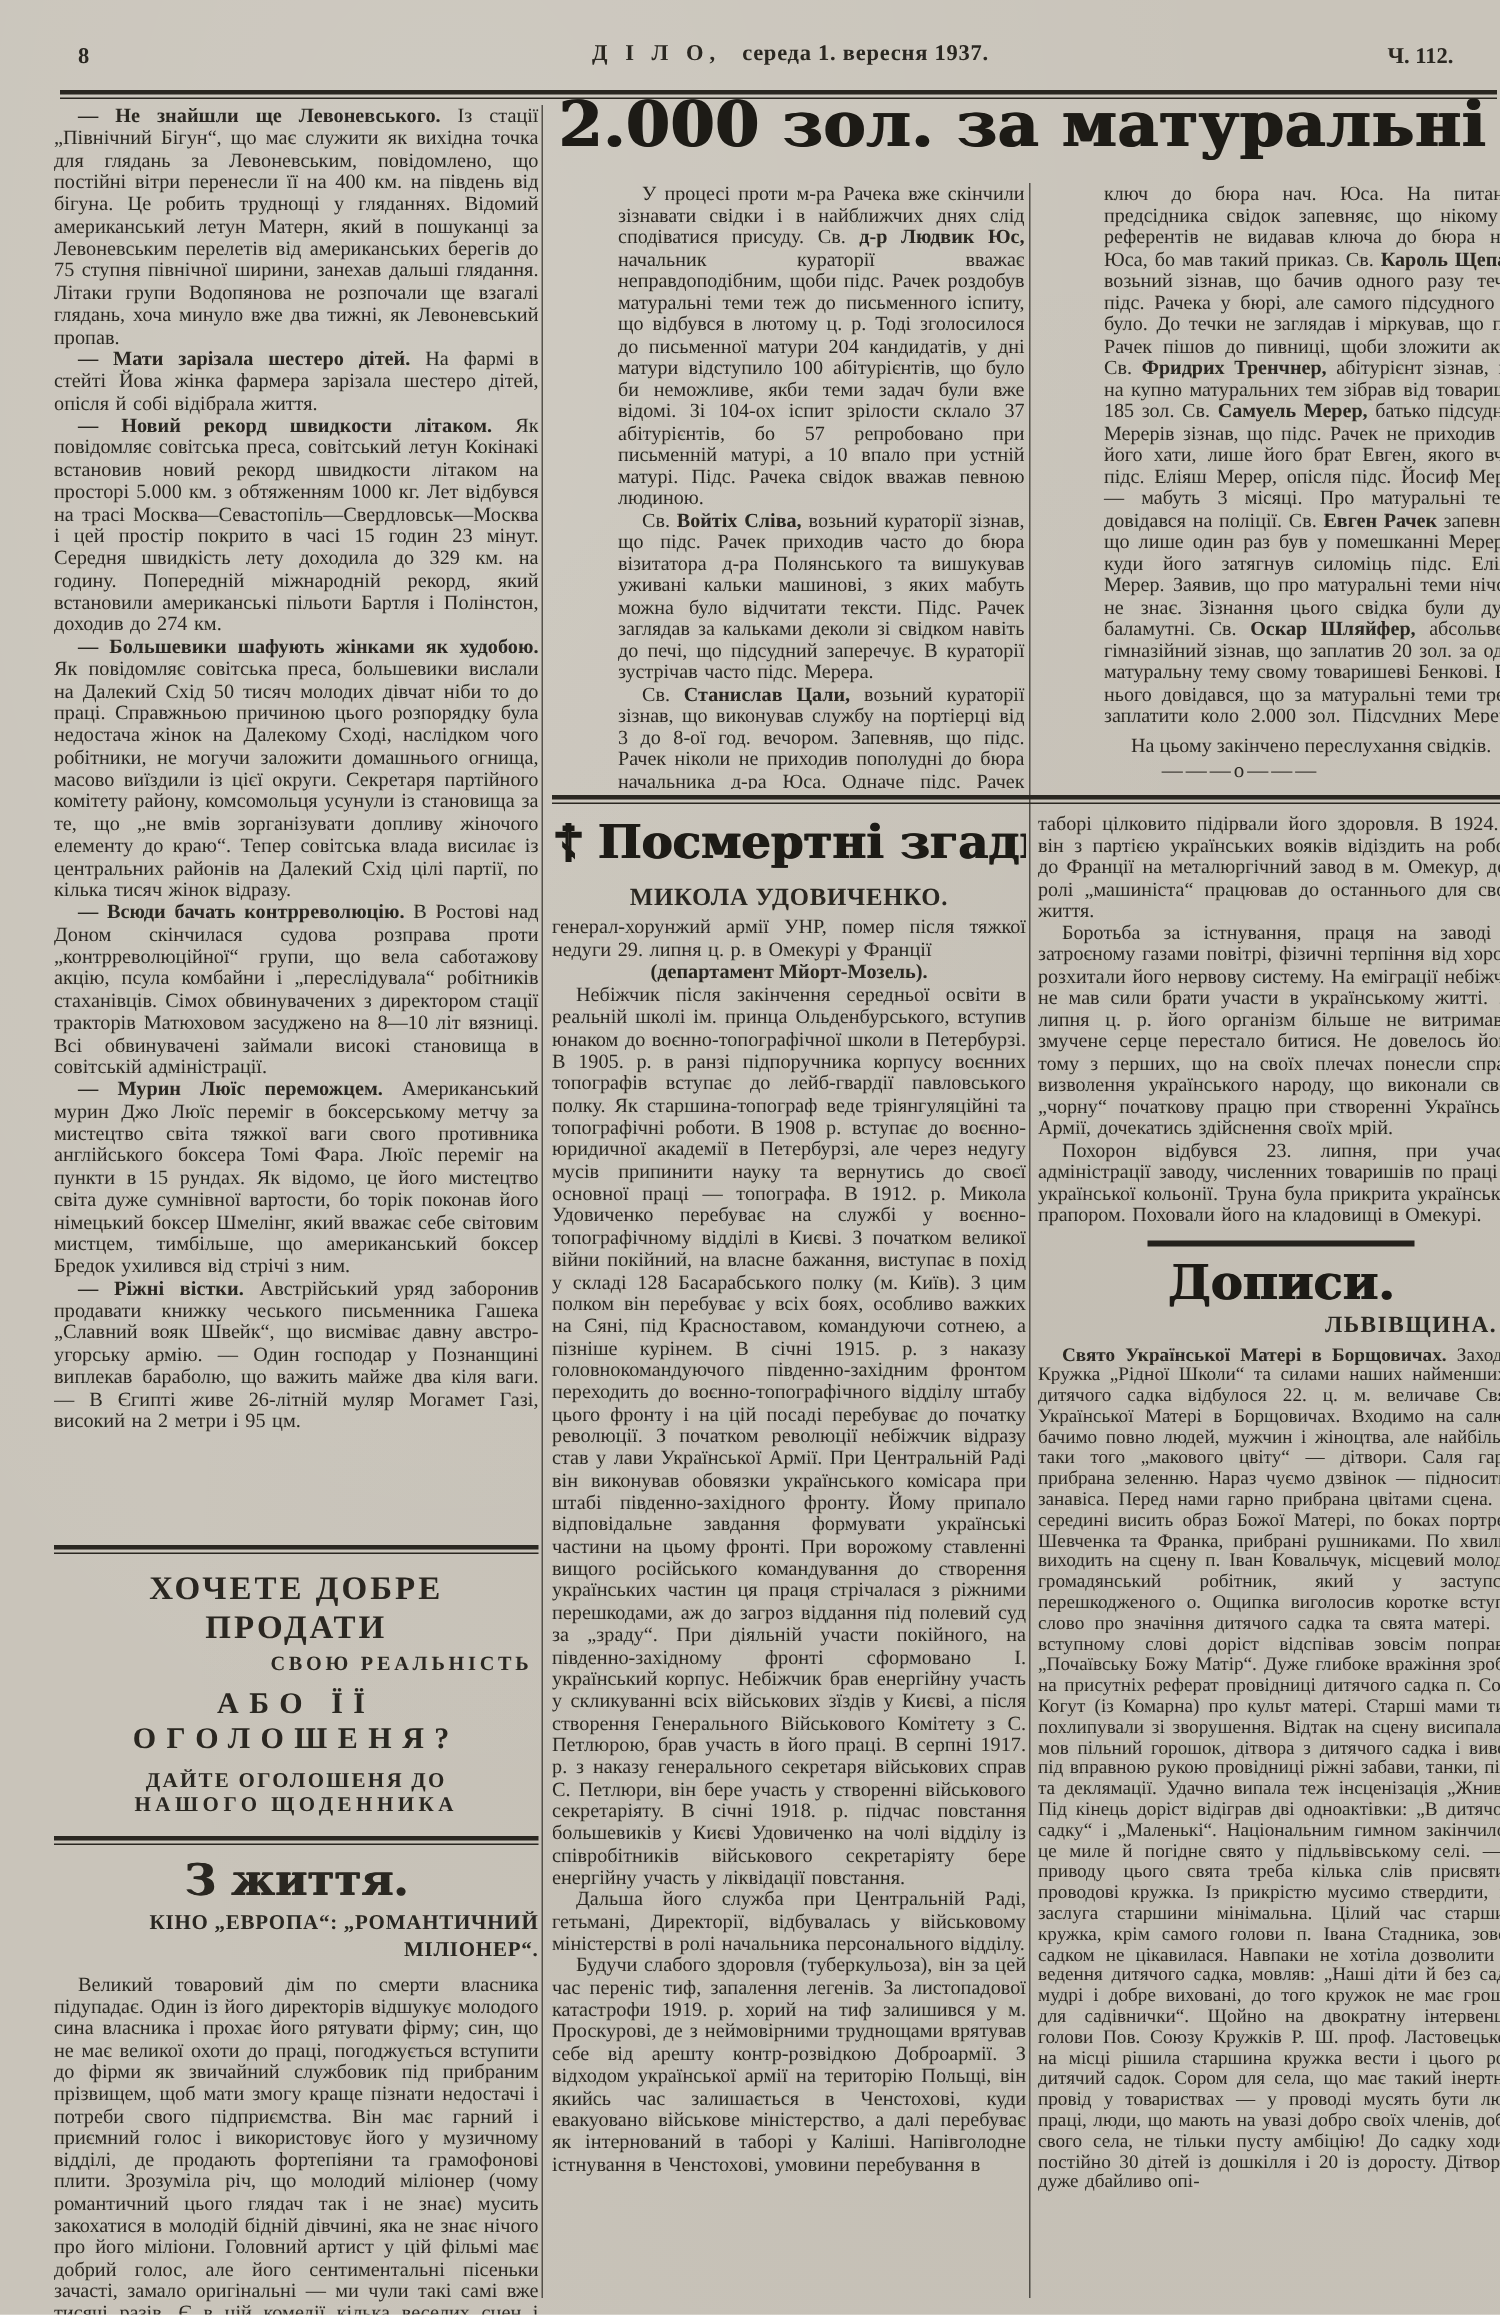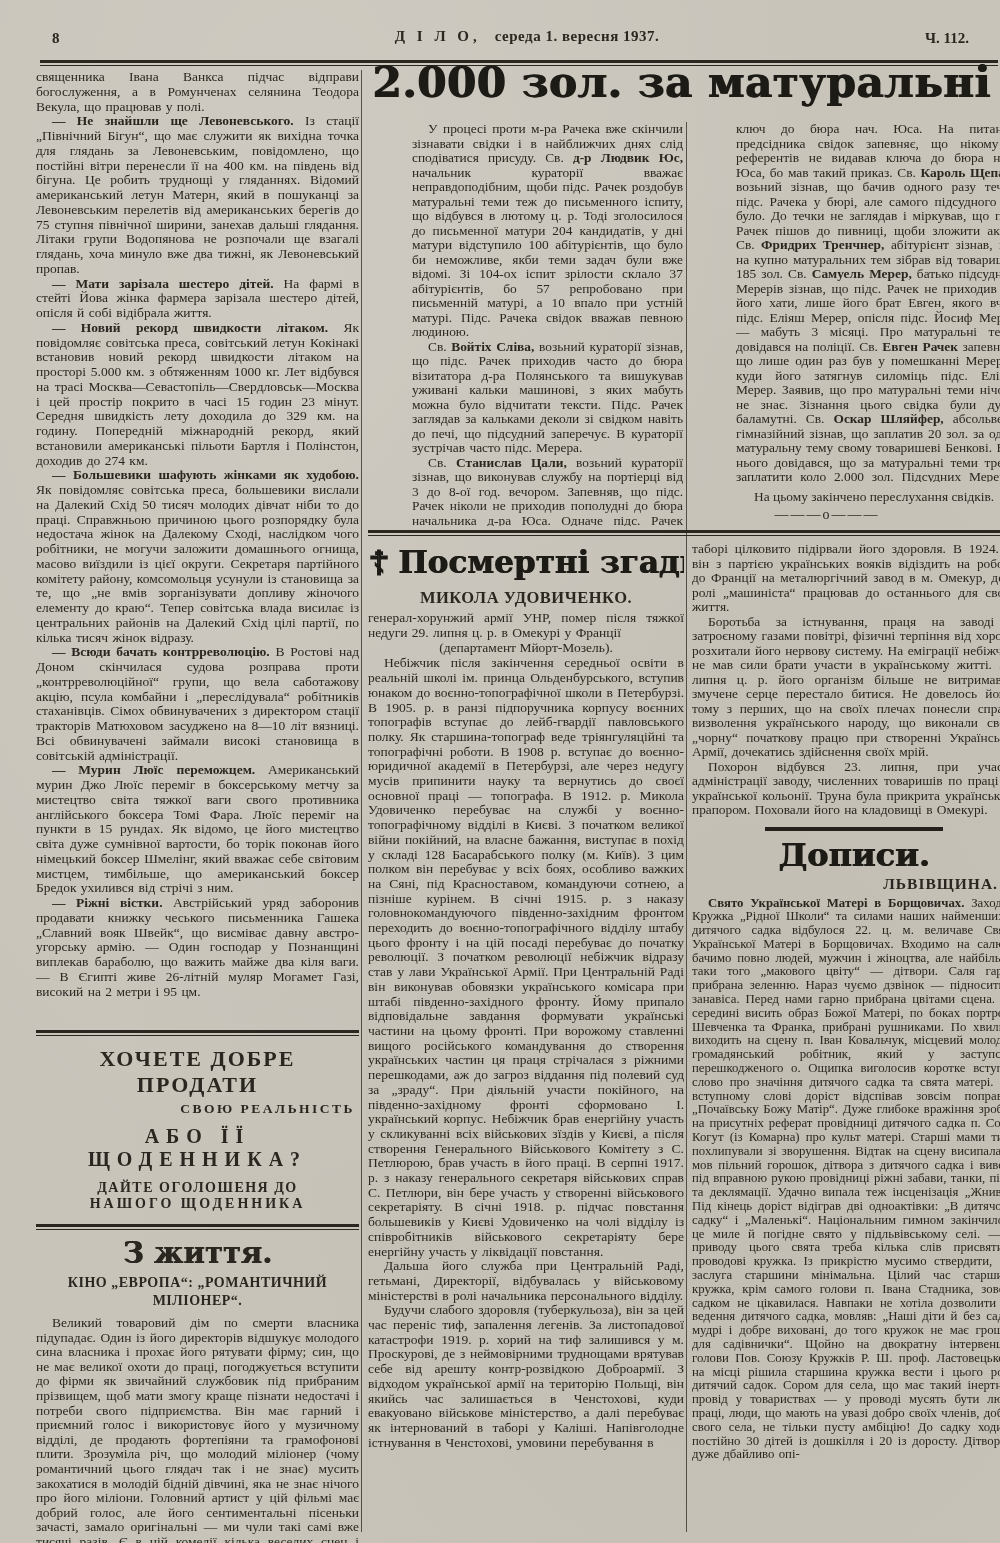--- a/index.html
+++ b/index.html
@@ -33,21 +33,21 @@
   .briefs p{font-size:13.5px; line-height:14.75px;}
   .adbox{padding:10px 4px 12px; text-align:center;}
   .ad-l1{font-size:22px; font-weight:bold; letter-spacing:2px;}
   .ad-l2{font-size:13.5px; font-weight:bold; letter-spacing:2.5px; margin-top:3px;text-align:right;}
   .ad-l3{font-size:20px; font-weight:bold; letter-spacing:7px; margin-top:8px;}
   .ad-l4{font-size:14px; font-weight:bold; letter-spacing:1.5px; margin-top:9px;}
   .ad-l5{font-size:14px; font-weight:bold; letter-spacing:3px;}
   .cinema{margin-top:4px;}
   .cinema-title{font-size:29px; font-weight:bold; text-align:center; margin:6px 0 4px;
     font-family:"DejaVu Serif", serif; text-shadow:0.7px 0 0 currentColor;}
-  .cinema-heading{font-size:14px; font-weight:bold; text-align:center; letter-spacing:0.5px;
+  .cinema-heading{font-size:14px; font-weight:bold; text-align:right; letter-spacing:0.5px;
     line-height:18px; margin-bottom:6px;}
   .cinema p{font-size:13.5px; line-height:14.6px;}
   
   .matura-headline{position:absolute; left:372px; top:54px; width:628px; height:60px;
     font-family:"DejaVu Serif", serif; font-weight:bold; font-size:42px; line-height:58px;
     text-align:center; white-space:nowrap; letter-spacing:0.5px; color:#1d1b16;
     text-shadow:1.2px 0 0 currentColor;}
   .matura-col p{font-size:13.4px; line-height:14.5px;margin-left:44px;}
   .matura-cola{position:absolute; left:368px; top:122px; width:315px; height:404px; overflow:hidden;}
   .matura-colb{position:absolute; left:692px; top:122px; width:308px; height:360px; overflow:hidden;}
@@ -57,21 +57,21 @@
   .matura-sep{position:absolute; left:692px; top:507px; width:270px; text-align:center;
     font-size:14px; letter-spacing:2px;}
   .matura-rule{position:absolute; left:368px; top:530px; width:632px;}
   
   .obit{position:absolute; left:368px; top:542px; width:316px; height:980px; overflow:hidden;}
   .obit-title{font-family:"DejaVu Serif", serif; font-weight:bold; font-size:31px; line-height:40px;
     text-align:center; color:#1d1b16; text-shadow:0.9px 0 0 currentColor; white-space:nowrap;}
   .obit-title .cross{font-size:34px; margin-right:8px; vertical-align:-2px; text-shadow:none;}
   .obit-name{font-size:16.5px; font-weight:bold; text-align:center; margin:5px 0 3px; letter-spacing:0.5px;}
   .obit p{font-size:13.5px; line-height:14.7px;}
-  .obit .lead-center{text-align:center; font-size:13.5px; line-height:16px;}
+  .obit .lead-center{text-align:center; font-size:13.5px; line-height:16px;font-weight:bold;}
   .obit .body p{margin:0;}
   
   .col3{position:absolute; left:692px; top:542px; width:308px; height:1001px; overflow:hidden;}
   .col3 .inner{width:324px;}
   .col3-obit p{font-size:13.4px; line-height:14.5px;}
   .short-rule{width:178px; height:4px; background:#24211c; margin:9px auto 4px;}
   .dopysy-title{font-family:"DejaVu Serif", serif; font-weight:bold; font-size:32px; line-height:40px;
     text-align:center; color:#1d1b16; text-shadow:0.9px 0 0 currentColor;}
   .dopysy-region{font-size:15.5px; font-weight:bold; text-align:right; padding-right:18px;
     margin:0 0 4px; letter-spacing:1px;}
@@ -87,35 +87,34 @@
     <span class="masthead"><span class="ttl">Д І Л О,</span><span>середа 1. вересня 1937.</span></span>
     <span class="issue">Ч. 112.</span>
   </div>
   <div class="double-rule hdr-rule"></div>
 
   <div class="vrule v1"></div>
   <div class="vrule v2"></div>
 
   <div class="col1">
     <div class="briefs">
-      <p class="bt noindent">священника Івана Ванкса підчас відправи богослуження, а в Ромунченах селянина Теодора Векула, що працював у полі.</p>
       <p class="bt"><b>— Не знайшли ще Левоневського.</b> Із стації „Північний Бігун“, що має служити як вихідна точка для глядань за Левоневським, повідомлено, що постійні вітри перенесли її на 400 км. на південь від бігуна. Це робить труднощі у гляданнях. Відомий американський летун Матерн, який в пошуканці за Левоневським перелетів від американських берегів до 75 ступня північної ширини, занехав дальші глядання. Літаки групи Водопянова не розпочали ще взагалі глядань, хоча минуло вже два тижні, як Левоневський пропав.</p>
       <p class="bt"><b>— Мати зарізала шестеро дітей.</b> На фармі в стейті Йова жінка фармера зарізала шестеро дітей, опісля й собі відібрала життя.</p>
       <p class="bt"><b>— Новий рекорд швидкости літаком.</b> Як повідомляє совітська преса, совітський летун Кокінакі встановив новий рекорд швидкости літаком на просторі 5.000 км. з обтяженням 1000 кг. Лет відбувся на трасі Москва—Севастопіль—Свердловськ—Москва і цей простір покрито в часі 15 годин 23 мінут. Середня швидкість лету доходила до 329 км. на годину. Попередній міжнародній рекорд, який встановили американські пільоти Бартля і Полінстон, доходив до 274 км.</p>
       <p class="bt"><b>— Большевики шафують жінками як худобою.</b> Як повідомляє совітська преса, большевики вислали на Далекий Схід 50 тисяч молодих дівчат ніби то до праці. Справжньою причиною цього розпорядку була недостача жінок на Далекому Сході, наслідком чого робітники, не могучи заложити домашнього огнища, масово виїздили із цієї округи. Секретаря партійного комітету району, комсомольця усунули із становища за те, що „не вмів зорганізувати допливу жіночого елементу до краю“. Тепер совітська влада висилає із центральних районів на Далекий Схід цілі партії, по кілька тисяч жінок відразу.</p>
       <p class="bt"><b>— Всюди бачать контрреволюцію.</b> В Ростові над Доном скінчилася судова розправа проти „контрреволюційної“ групи, що вела саботажову акцію, псула комбайни і „переслідувала“ робітників стаханівців. Сімох обвинувачених з директором стації тракторів Матюховом засуджено на 8—10 літ вязниці. Всі обвинувачені займали високі становища в совітській адміністрації.</p>
       <p class="bt"><b>— Мурин Люїс переможцем.</b> Американський мурин Джо Люїс переміг в боксерському метчу за мистецтво світа тяжкої ваги свого противника англійського боксера Томі Фара. Люїс переміг на пункти в 15 рундах. Як відомо, це його мистецтво світа дуже сумнівної вартости, бо торік поконав його німецький боксер Шмелінг, який вважає себе світовим мистцем, тимбільше, що американський боксер Бредок ухилився від стрічі з ним.</p>
       <p class="bt"><b>— Ріжні вістки.</b> Австрійський уряд заборонив продавати книжку чеського письменника Гашека „Славний вояк Швейк“, що висміває давну австро-угорську армію. — Один господар у Познанщині виплекав бараболю, що важить майже два кіля ваги. — В Єгипті живе 26-літній муляр Могамет Газі, високий на 2 метри і 95 цм.</p>
     </div>
 
     <div class="double-rule"></div>
     <div class="adbox">
       <div class="ad-l1">ХОЧЕТЕ ДОБРЕ ПРОДАТИ</div>
       <div class="ad-l2">СВОЮ РЕАЛЬНІСТЬ</div>
-      <div class="ad-l3">АБО ЇЇ ЩОДЕННИКА?</div>
+      <div class="ad-l3">АБО ЇЇ ОГОЛОШЕНЯ?</div>
       <div class="ad-l4">ДАЙТЕ ОГОЛОШЕНЯ ДО</div>
       <div class="ad-l5">НАШОГО ЩОДЕННИКА</div>
     </div>
     <div class="double-rule"></div>
 
     <div class="cinema">
       <div class="cinema-title">З життя.</div>
       <div class="cinema-heading">КІНО „ЕВРОПА“: „РОМАНТИЧНИЙ МІЛІОНЕР“.</div>
       <p class="bt">Великий товаровий дім по смерти власника підупадає. Один із його директорів відшукує молодого сина власника і прохає його рятувати фірму; син, що не має великої охоти до праці, погоджується вступити до фірми як звичайний службовик під прибраним прізвищем, щоб мати змогу краще пізнати недостачі і потреби свого підприємства. Він має гарний і приємний голос і використовує його у музичному відділі, де продають фортепіяни та грамофонові плити. Зрозуміла річ, що молодий міліонер (чому романтичний цього глядач так і не знає) мусить закохатися в молодій бідній дівчині, яка не знає нічого про його міліони. Головний артист у цій фільмі має добрий голос, але його сентиментальні пісеньки зачасті, замало оригінальні — ми чули такі самі вже тисячі разів. Є в цій комедії кілька веселих сцен і тільки один справді добрий тип: клептомана, за якого крадежі багата родина платить точно та систематично.</p>
     </div>

